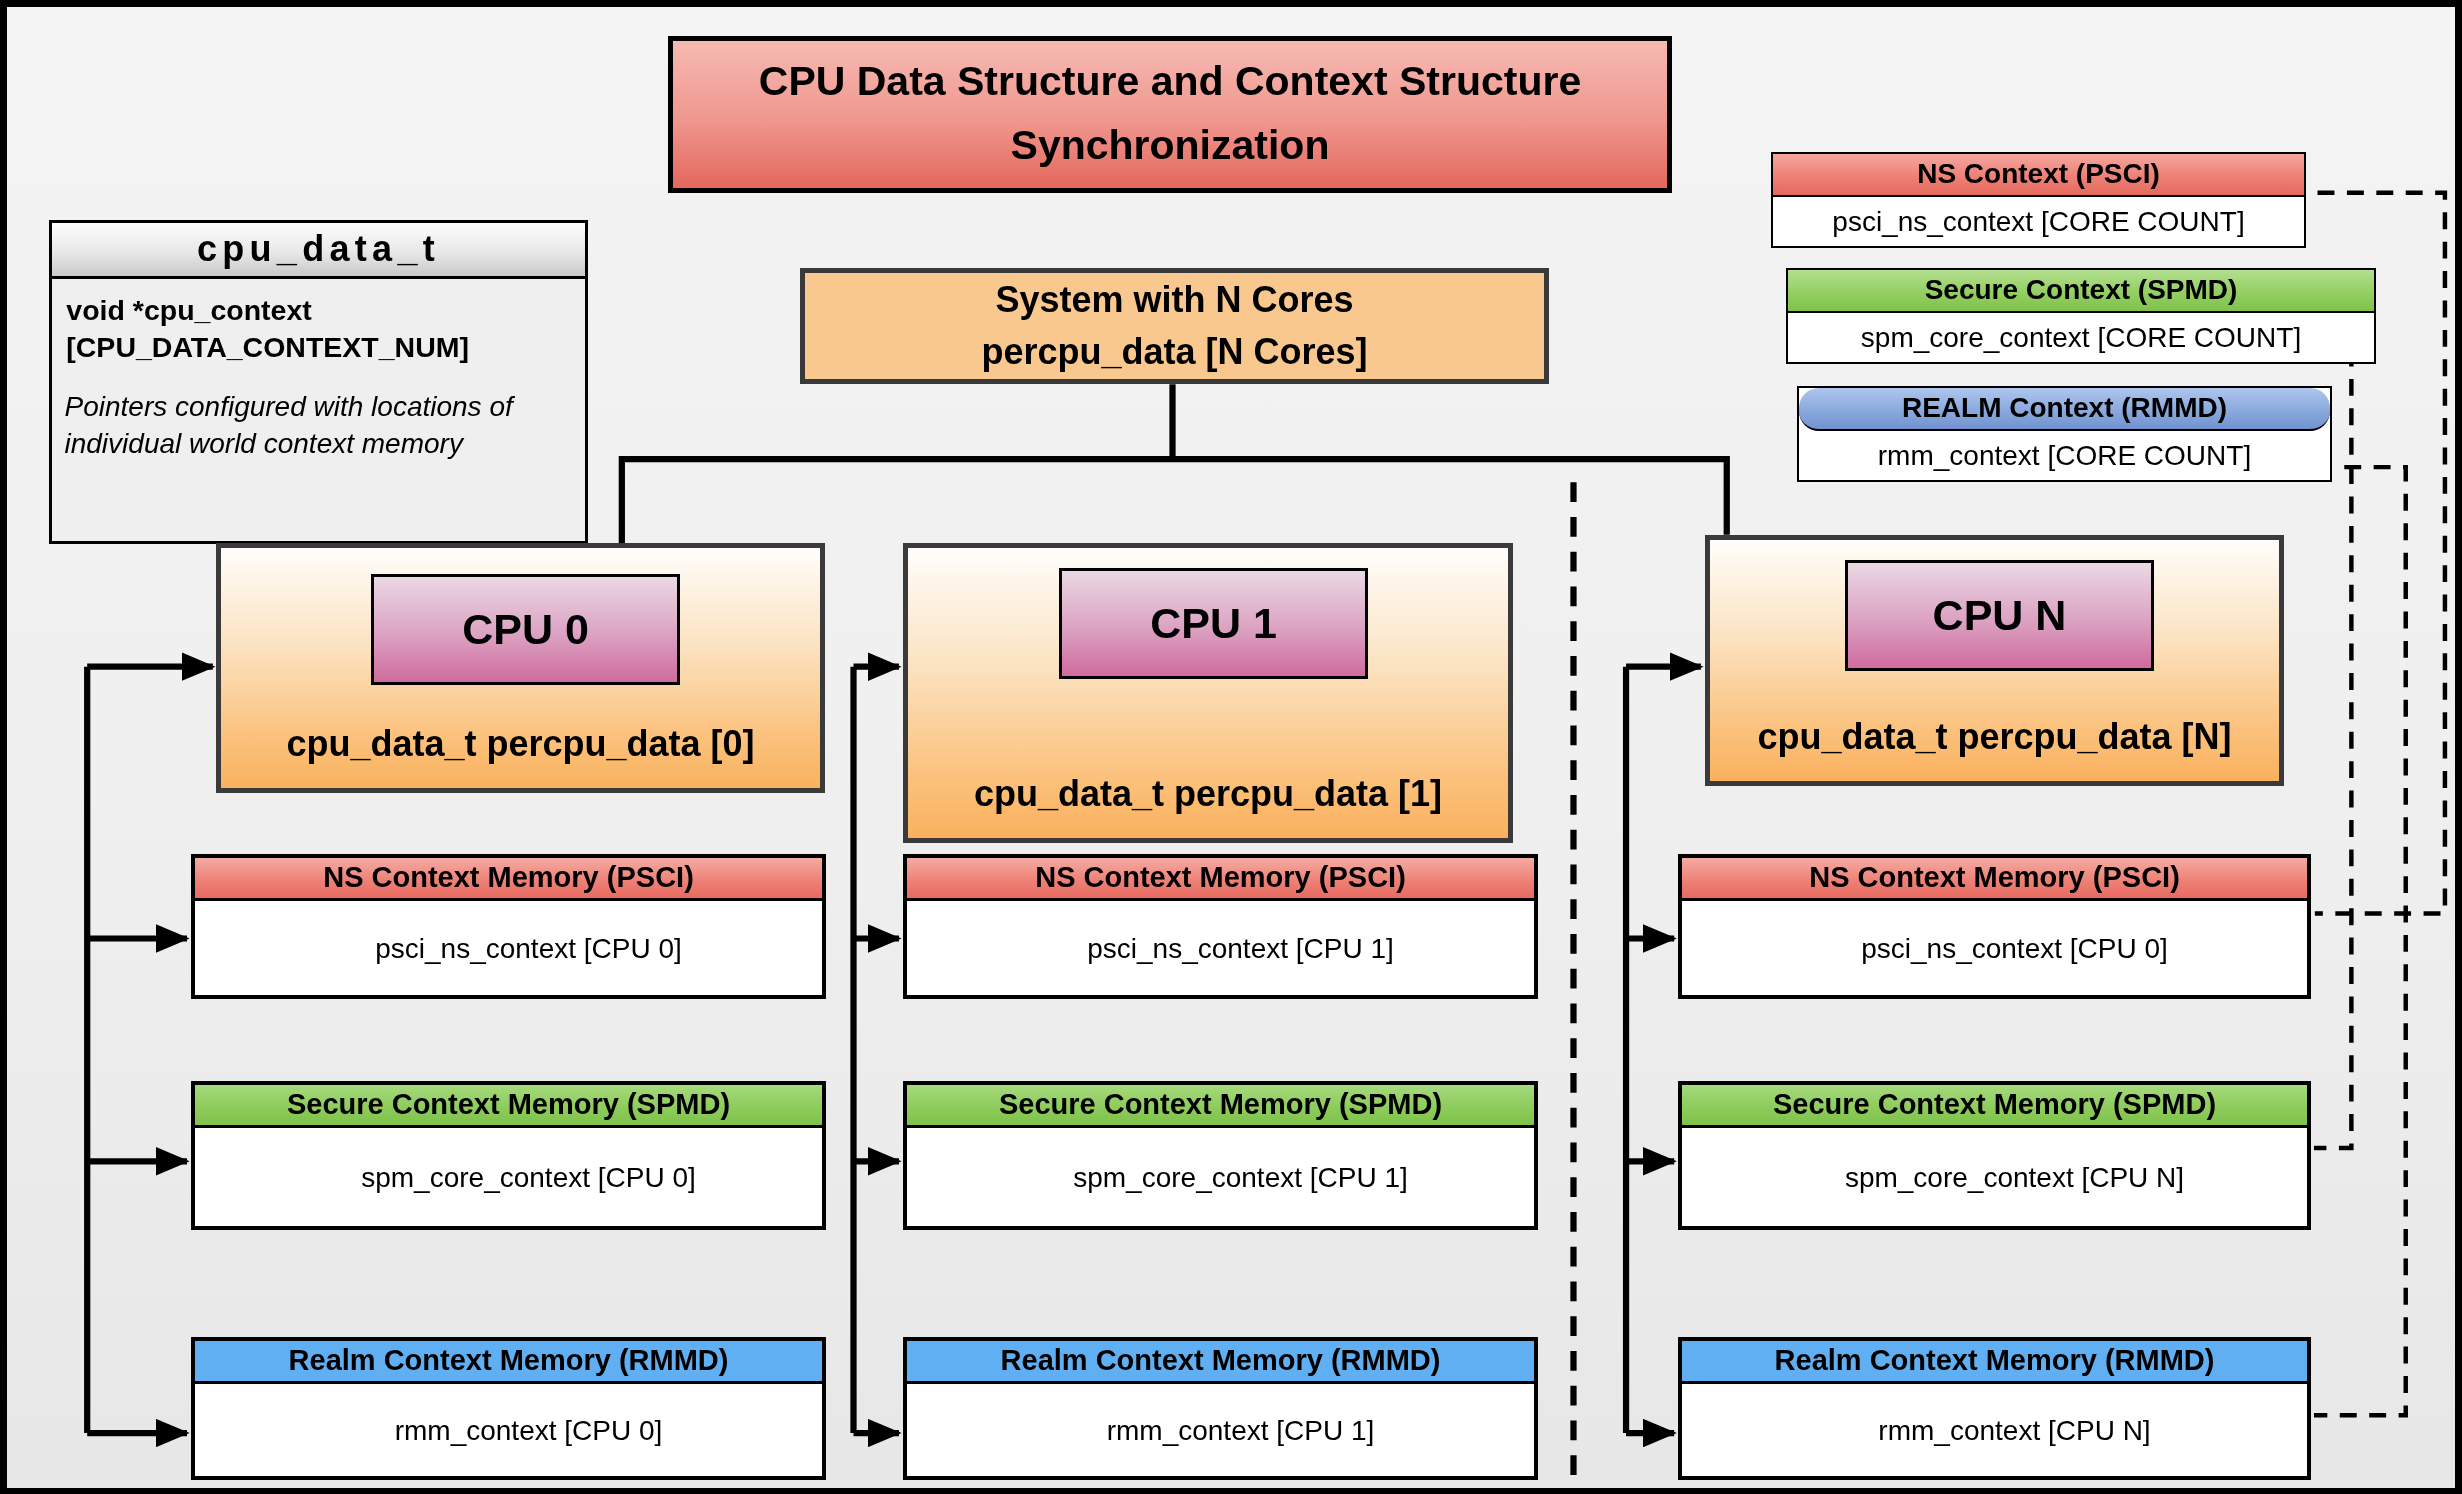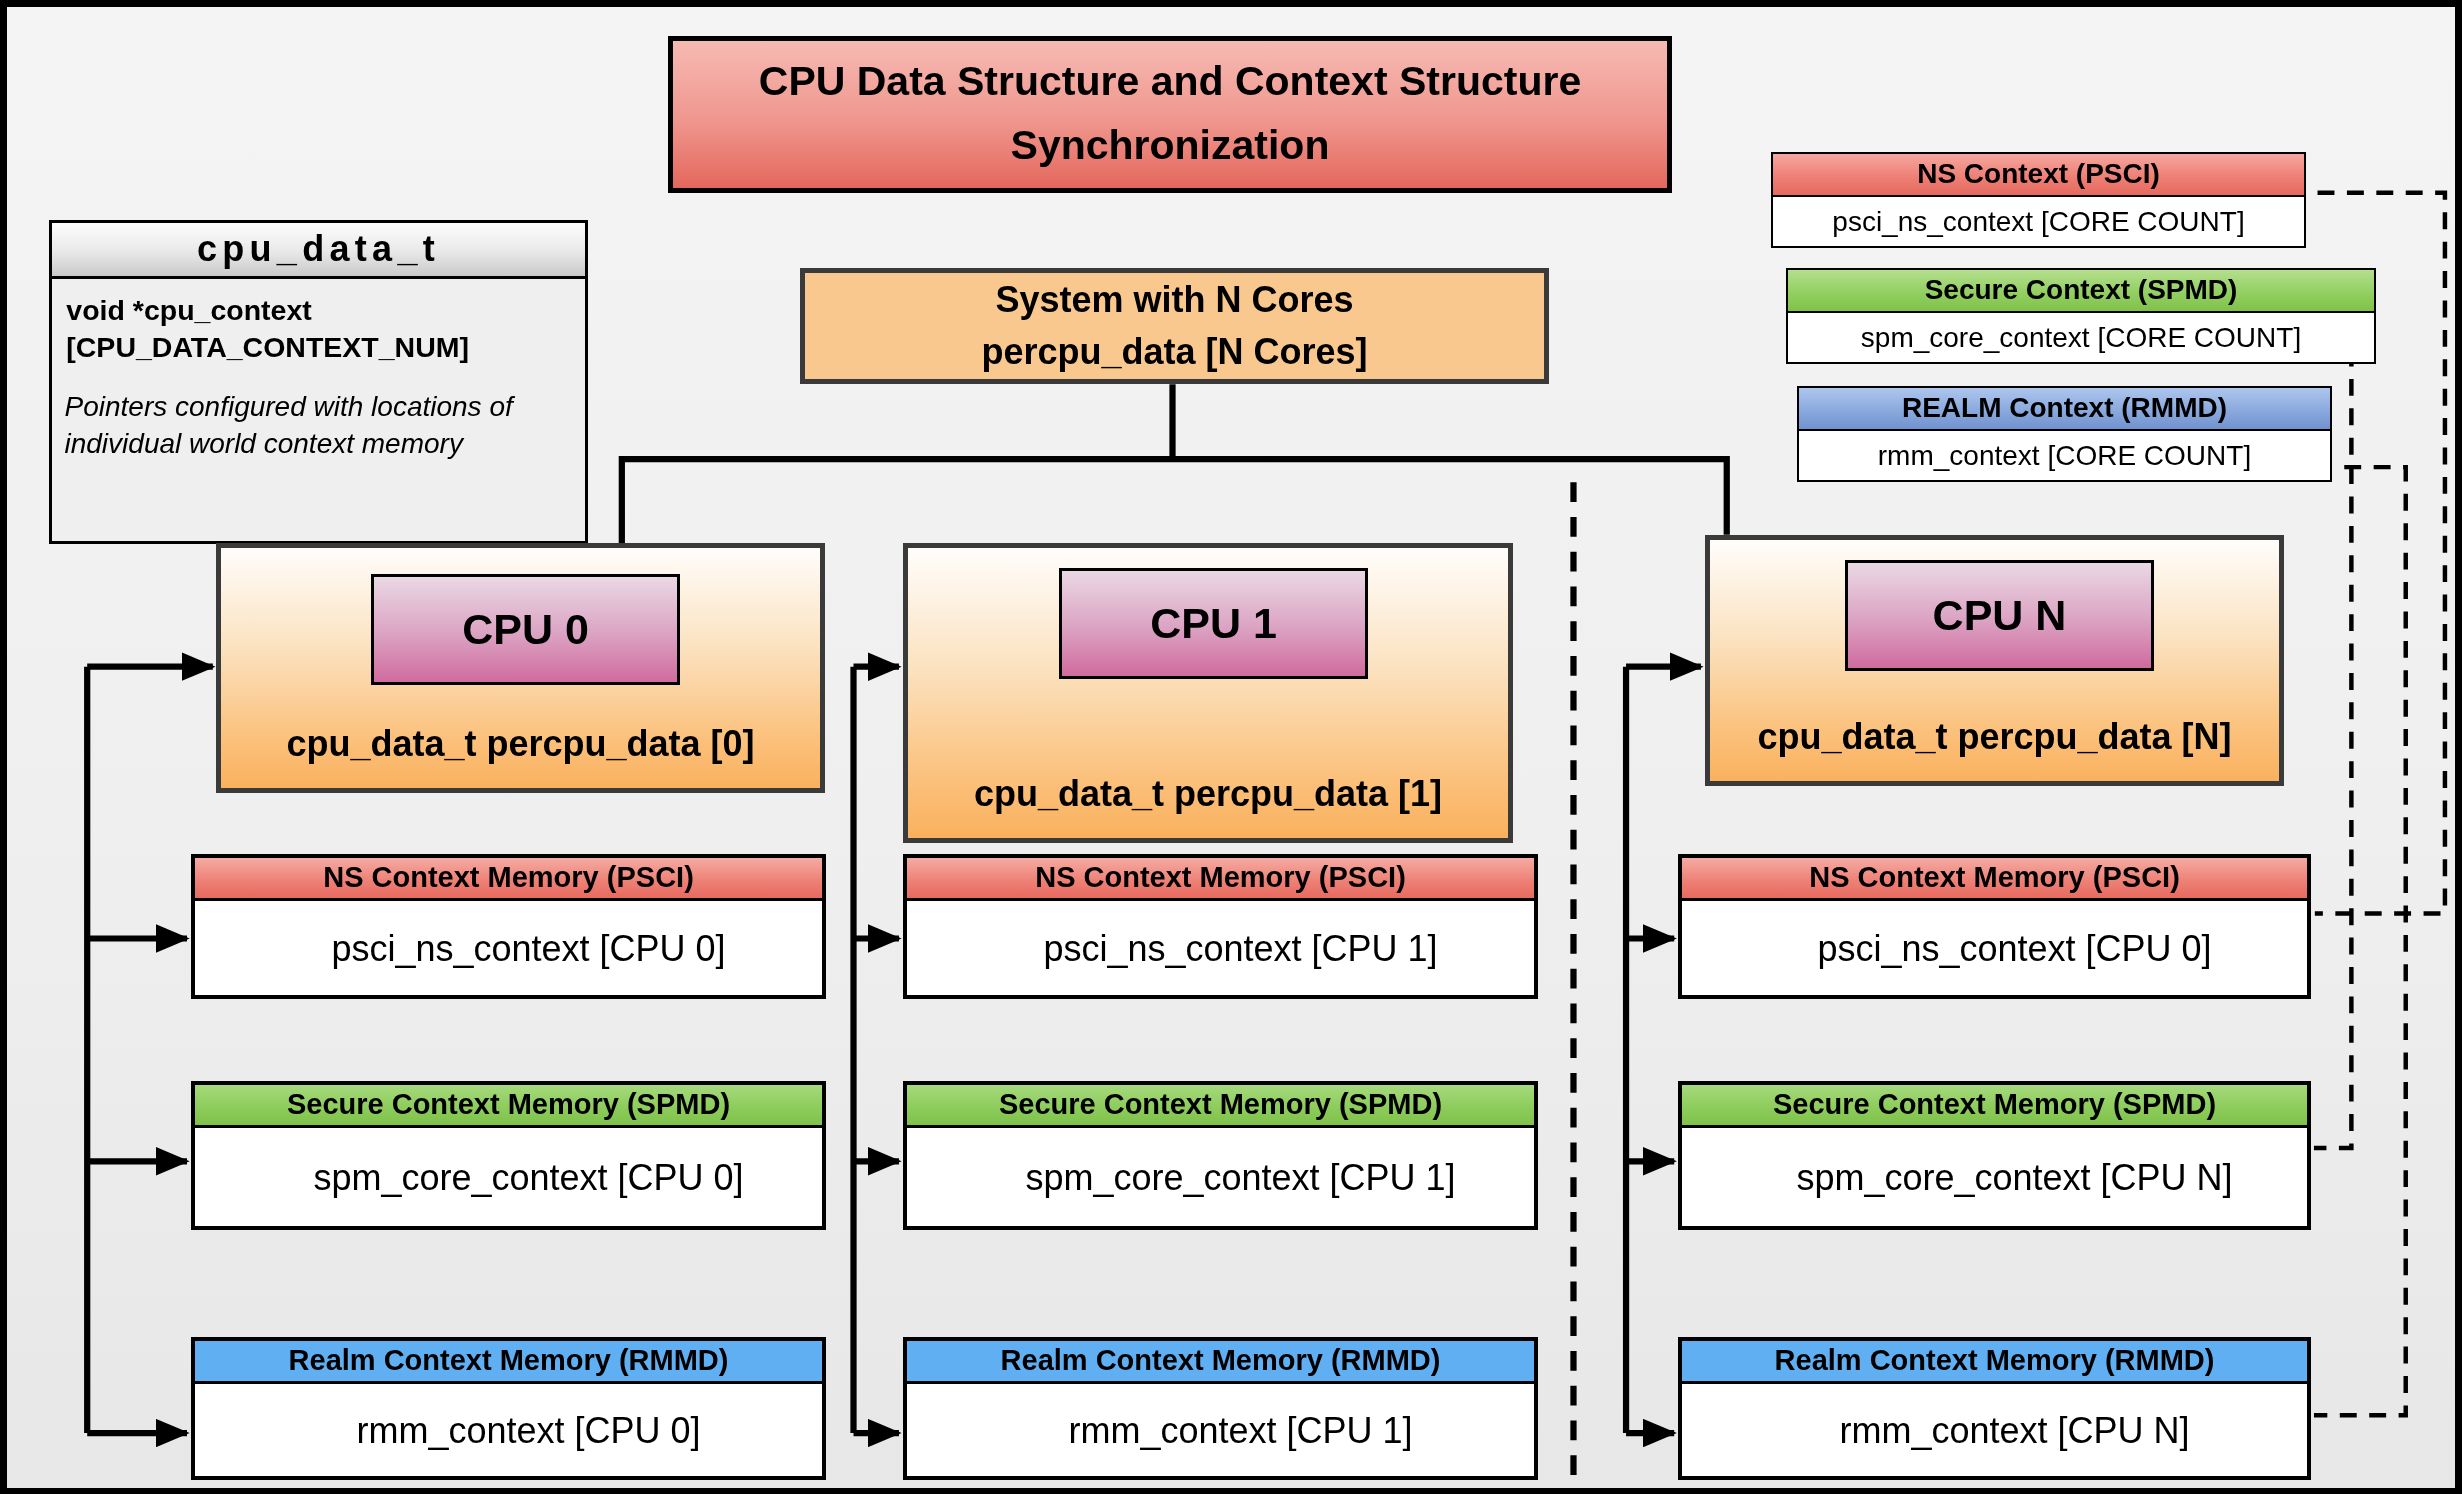--- a/index.html
+++ b/index.html
@@ -33,39 +33,39 @@
     display:flex;flex-direction:column;align-items:center;justify-content:center;
     font-weight:bold;font-size:36px;line-height:1.45;
   }
 
   .legend{border:2.7px solid #000;background:#fff;margin-left:17px;}
   .legend .hdr{height:41px;border-bottom:2.7px solid #000;text-align:center;
     font-weight:bold;font-size:28px;line-height:39px;}
   .legend .bdy{height:49px;display:flex;align-items:center;justify-content:center;font-size:28px;}
   .lh-red{background:linear-gradient(180deg,#f5a8a0 0%,#ee8076 55%,#e5695e 100%);}
   .lh-green{background:linear-gradient(180deg,#b4df8e 0%,#93cf62 55%,#7fc24a 100%);}
-  .lh-blue{background:linear-gradient(180deg,#aec6ee 0%,#8aa9dd 55%,#7092cf 100%);}
+  .lh-blue{background:linear-gradient(180deg,#aec6ee 0%,#8aa9dd 55%,#7092cf 100%);border-radius:20px;}
 
   .cpu-big{
     border:5.3px solid #3a3a3a;
     background:linear-gradient(180deg,#fffdfb 0%,#fbe3c2 40%,#fbc27e 78%,#fab15e 100%);
   }
   .cpu-chip{
     position:absolute;width:303px;height:105px;border:3.6px solid #000;
     background:linear-gradient(180deg,#ead8e4 0%,#dba2c2 55%,#d06b9e 100%);
     display:flex;align-items:center;justify-content:center;font-weight:bold;font-size:43px;
   }
   .cpu-data-label{position:absolute;left:0;right:0;bottom:23px;text-align:center;
     font-weight:bold;font-size:36px;}
 
   .ctx{border:4.5px solid #000;background:#fff;}
   .ctx .hdr{height:40px;border-bottom:3.6px solid #000;text-align:center;
     font-weight:bold;font-size:29px;line-height:39px;}
   .ctx .bdy{position:absolute;left:0;right:0;top:44px;bottom:0;
-    display:flex;align-items:center;justify-content:center;font-size:36px;padding-left:40px;}
+    display:flex;align-items:center;justify-content:center;font-size:28px;padding-left:40px;}
   .ch-red{background:linear-gradient(180deg,#f5aba3 0%,#ed7f74 60%,#e86a60 100%);}
   .ch-green{background:linear-gradient(180deg,#a5da7c 0%,#8ccb5a 60%,#7fc24a 100%);}
   .ch-blue{background:#60aff2;}
 </style>
 </head>
 <body>
 
 <div class="canvas">
 
   <svg class="overlay" viewBox="0 0 2763 1677" xmlns="http://www.w3.org/2000/svg">

